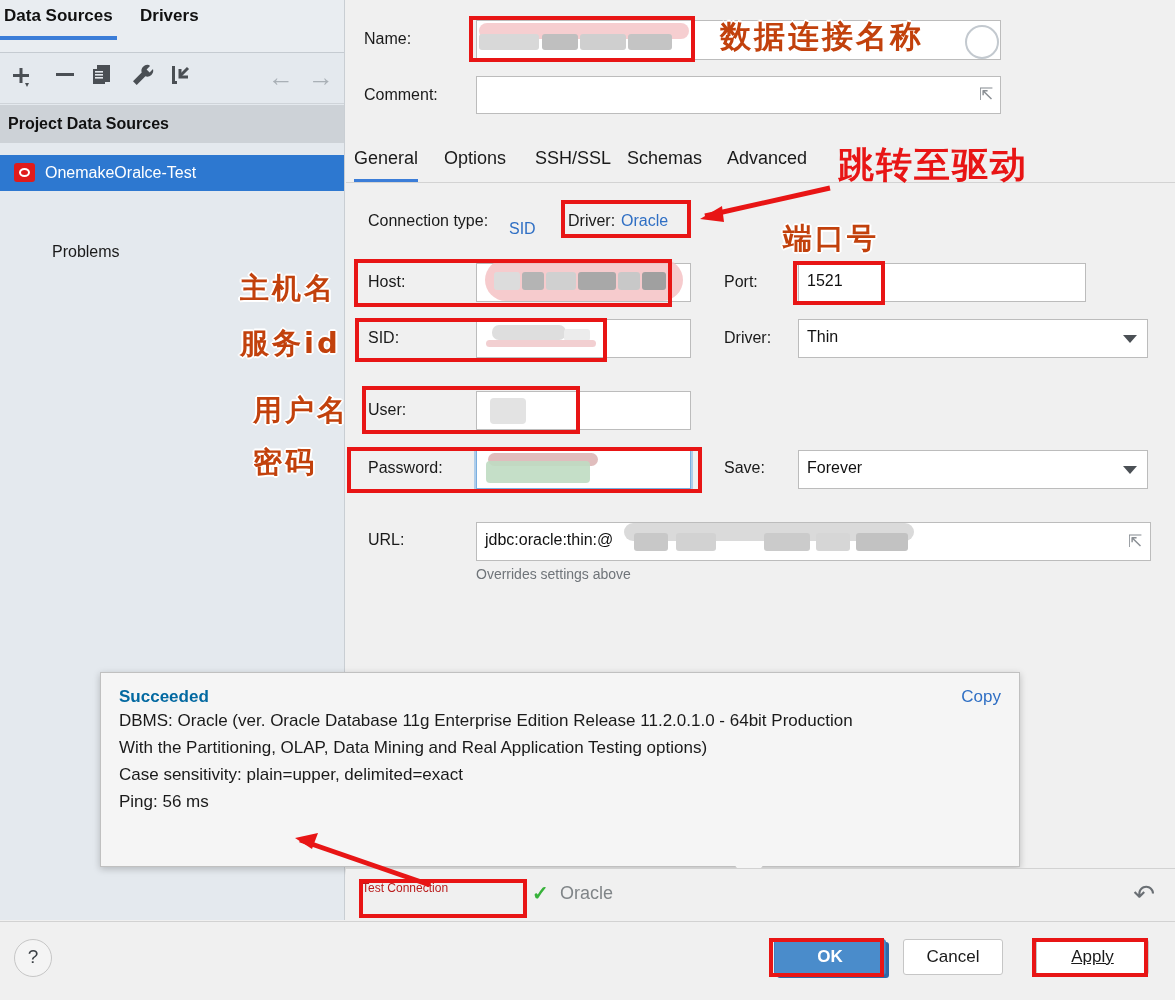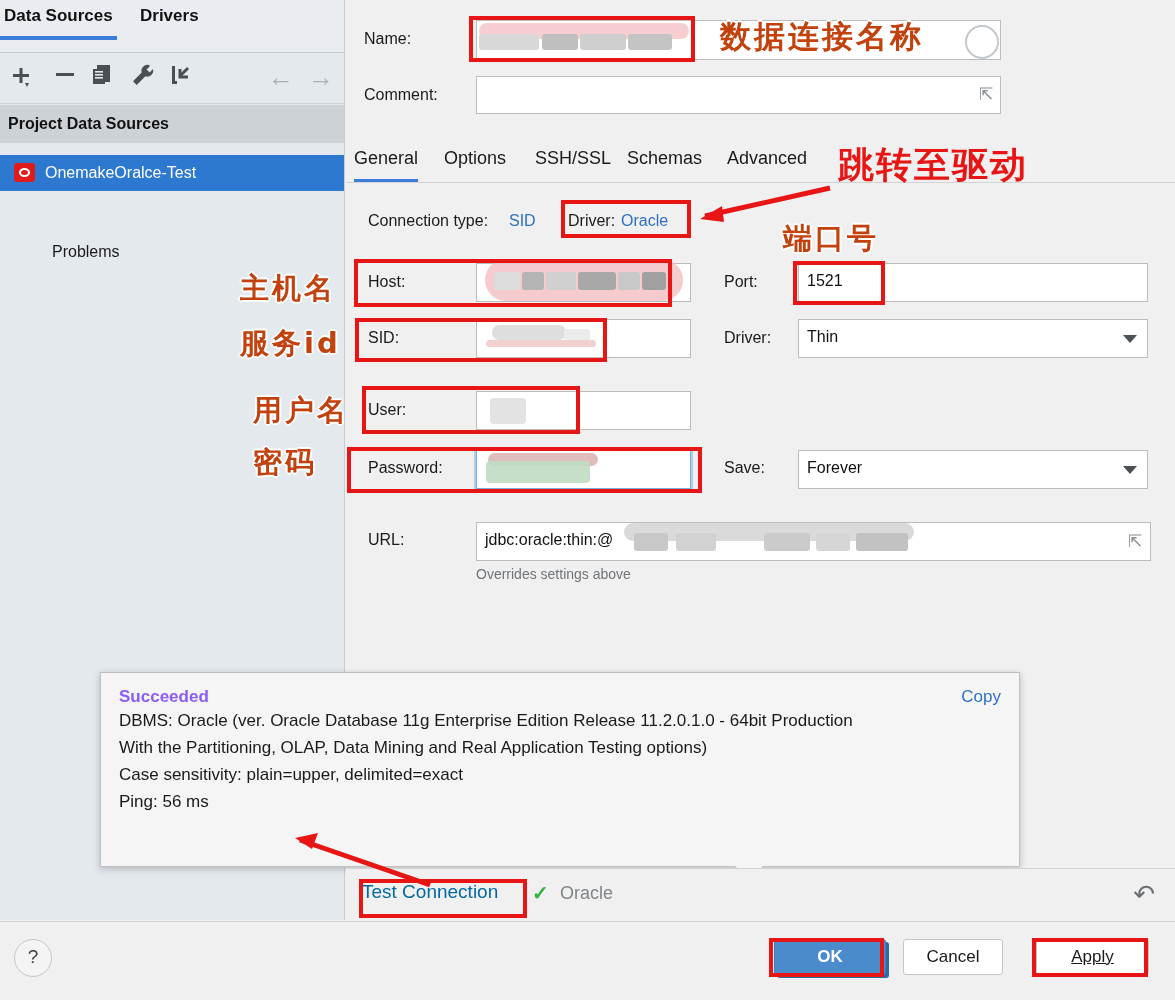--- a/index.html
+++ b/index.html
@@ -111,34 +111,34 @@
     position:absolute;font-family:"DejaVu Sans",sans-serif;font-weight:bold;
     color:#e81515;letter-spacing:2px;white-space:nowrap;pointer-events:none;
   }
 
   
   .tip{
     position:absolute;left:100px;top:672px;width:920px;height:195px;
     background:#f5f5f5;border:1px solid #c0c0c0;box-sizing:border-box;
     box-shadow:0 2px 7px rgba(0,0,0,.22);padding:14px 18px;
   }
-  .tip .ok{color:#8b5cf6;font-weight:bold;font-size:17px;}
+  .tip .ok{color:#0369a1;font-weight:bold;font-size:17px;}
   .tip .copy{position:absolute;right:18px;top:14px;color:#2f6fc4;font-size:17px;cursor:pointer;}
   .tip .ln{font-size:17px;color:#1a1a1a;line-height:27px;white-space:nowrap;}
   .tip .tail{
     position:absolute;left:634px;bottom:-13px;width:26px;height:13px;
     background:#f5f5f5;
     clip-path:polygon(0 0,100% 0,50% 100%);
     border-left:1px solid #c0c0c0;border-right:1px solid #c0c0c0;
   }
 
   
   .testbar{position:absolute;left:346px;right:0;top:868px;height:52px;
     border-top:1px solid #d2d2d2;background:#f0f0f0;}
-  .testlink{position:absolute;left:16px;top:12px;font-size:19px;color:#0369a1;cursor:pointer;}
+  .testlink{position:absolute;left:16px;top:12px;font-size:12px;color:#b91c1c;cursor:pointer;}
   .checkmark{position:absolute;left:186px;top:12px;font-size:20px;color:#37b23a;font-weight:bold;}
   .oracletxt{position:absolute;left:214px;top:14px;font-size:18px;color:#808588;}
   .undo{position:absolute;right:20px;top:10px;font-size:26px;color:#6a6f74;cursor:pointer;}
 
   
   .btnbar{position:absolute;left:0;right:0;top:921px;height:79px;background:#f0f0f0;
     border-top:1px solid #d2d2d2;}
   .helpbtn{
     position:absolute;left:14px;top:17px;width:36px;height:36px;border-radius:50%;
     border:1px solid #c6c6c6;background:#f4f4f4;color:#3a3f44;font-size:19px;
@@ -225,28 +225,28 @@
     <div class="ptabs">
       <div class="ptab sel" style="left:0px;">General</div>
       <div class="ptab" style="left:90px;">Options</div>
       <div class="ptab" style="left:181px;">SSH/SSL</div>
       <div class="ptab" style="left:273px;">Schemas</div>
       <div class="ptab" style="left:373px;">Advanced</div>
     </div>
     <div class="ptabline"></div>
 
     <div class="lbl" style="left:22px;top:212px;">Connection type:</div>
-    <div class="lbl link" style="left:163px;top:212px;">SID</div>
+    <div class="lbl link" style="left:163px;top:220px;">SID</div>
     <div class="lbl" style="left:222px;top:212px;">Driver:</div>
     <div class="lbl link" style="left:275px;top:212px;">Oracle</div>
 
     <div class="lbl" style="left:22px;top:273px;">Host:</div>
     <div class="fld" style="left:130px;top:263px;width:215px;height:39px;"></div>
     <div class="lbl" style="left:378px;top:273px;">Port:</div>
-    <div class="fld" style="left:452px;top:263px;width:350px;height:39px;">1521</div>
+    <div class="fld" style="left:452px;top:263px;width:288px;height:39px;">1521</div>
 
     <div class="lbl" style="left:22px;top:329px;">SID:</div>
     <div class="fld" style="left:130px;top:319px;width:215px;height:39px;"></div>
     <div class="lbl" style="left:378px;top:329px;">Driver:</div>
     <div class="combo" style="left:452px;top:319px;width:350px;height:39px;">
       <span>Thin</span>
       <span class="caret"></span>
     </div>
 
     <div class="lbl" style="left:22px;top:401px;">User:</div>

